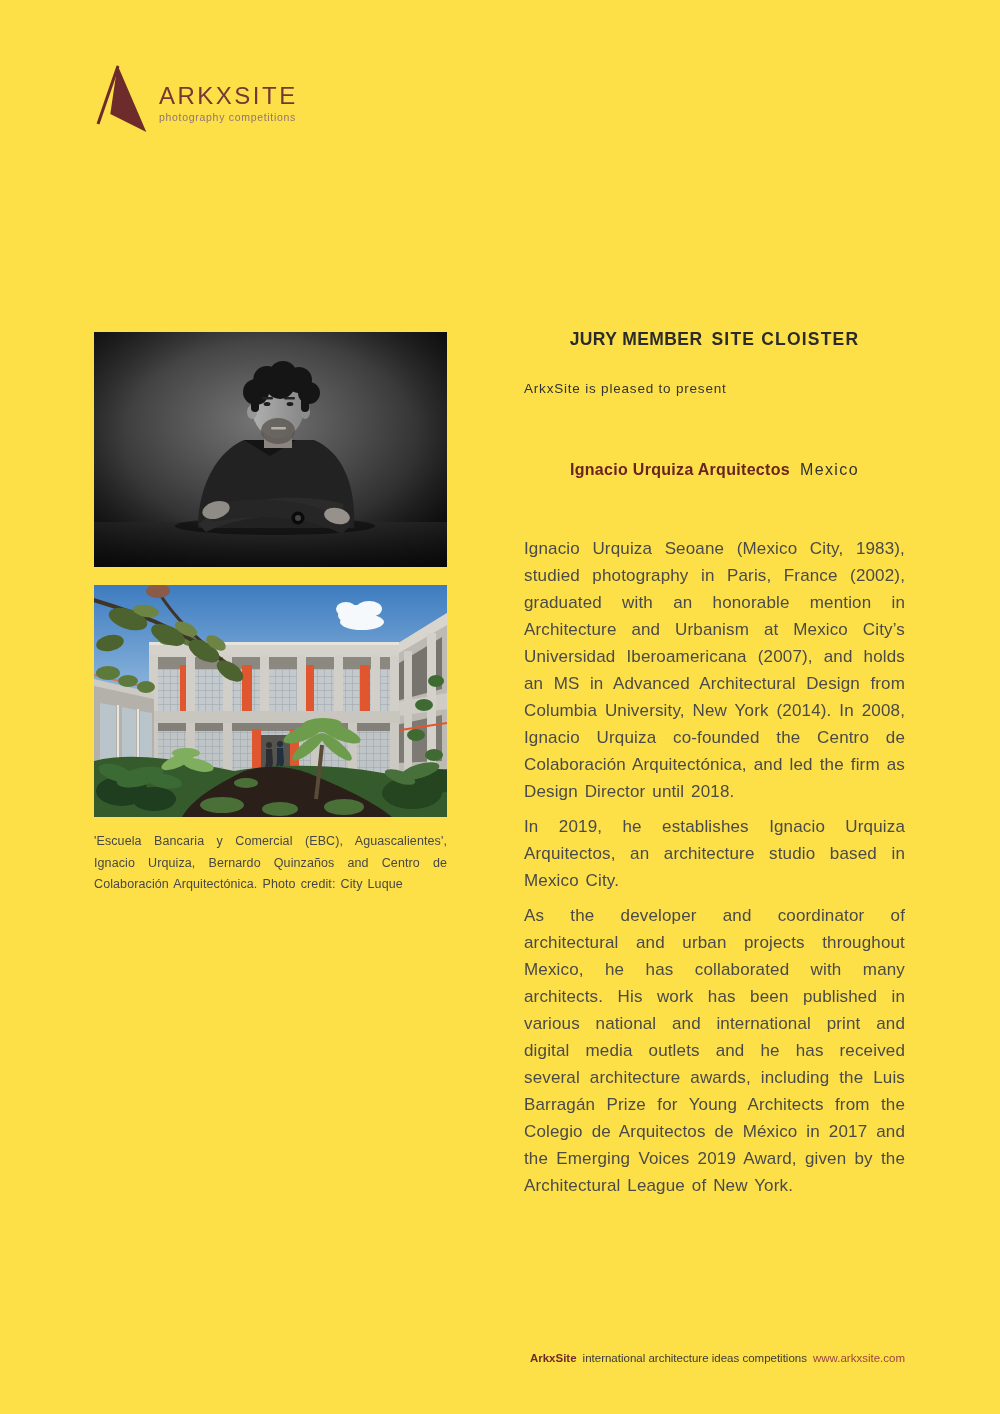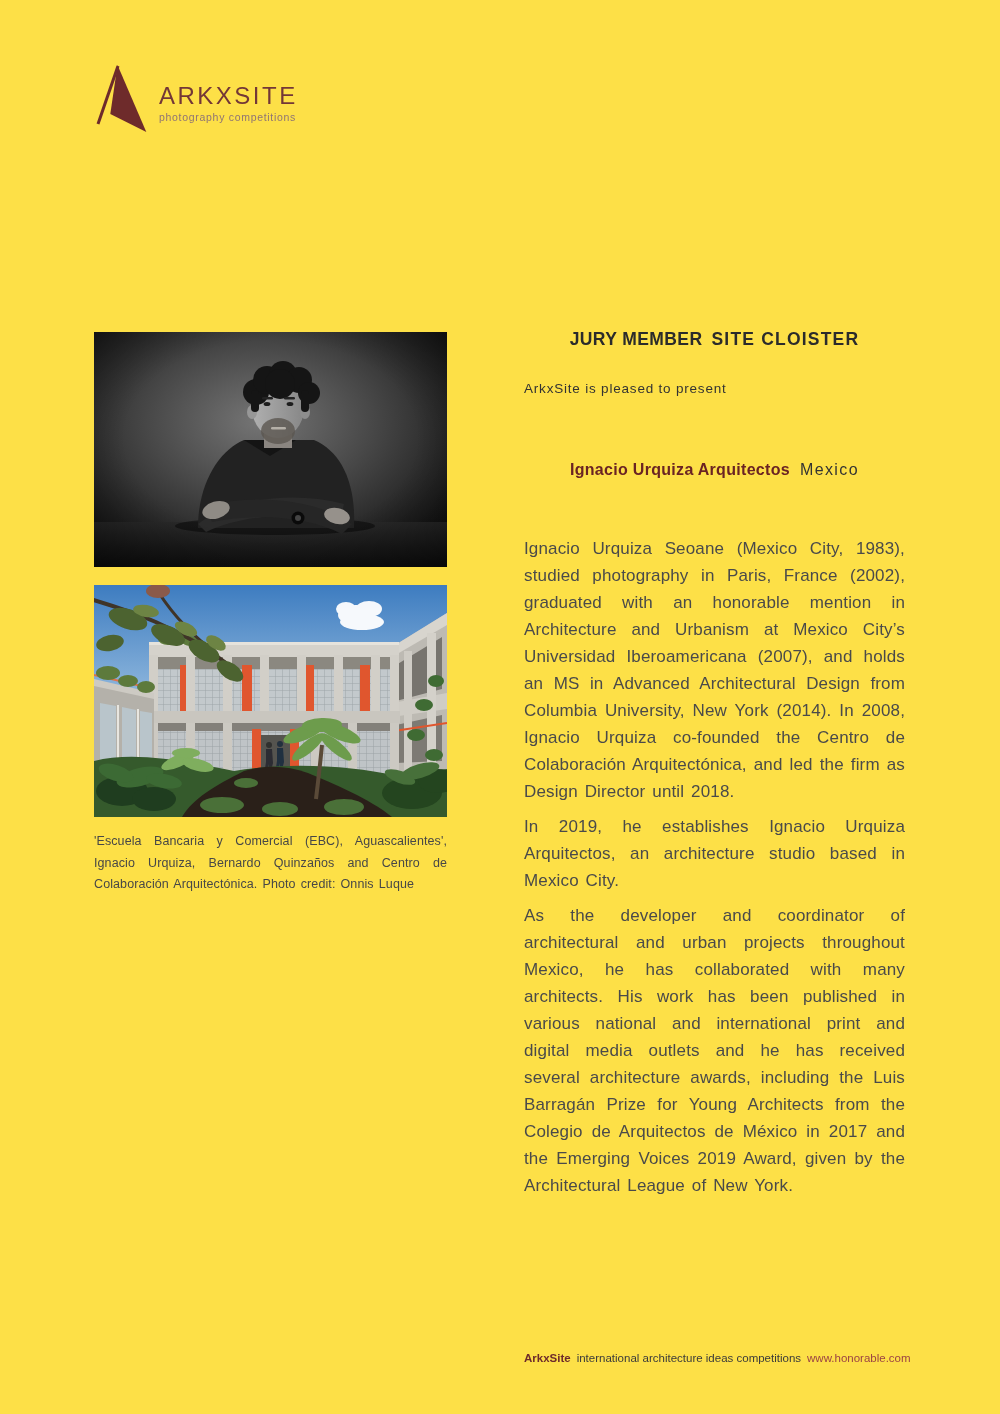--- a/index.html
+++ b/index.html
@@ -275,35 +275,35 @@
       </g>
       <g fill="#6d8444">
         <ellipse cx="52" cy="26" rx="13" ry="6" transform="rotate(10 52 26)"></ellipse>
         <ellipse cx="92" cy="44" rx="12" ry="6" transform="rotate(26 92 44)"></ellipse>
         <ellipse cx="122" cy="58" rx="11" ry="6" transform="rotate(32 122 58)"></ellipse>
       </g>
       <ellipse cx="64" cy="6" rx="12" ry="7" fill="#8a5a4a"></ellipse>
     </svg>
   </div>
 
-  <div class="caption">'Escuela Bancaria y Comercial (EBC), Aguascalientes', Ignacio Urquiza, Bernardo Quinzaños and Centro de Colaboración Arquitectónica. Photo credit: Onnis Luque</div>
+  <div class="caption">'Escuela Bancaria y Comercial (EBC), Aguascalientes', Ignacio Urquiza, Bernardo Quinzaños and Centro de Colaboración Arquitectónica. Photo credit: City Luque</div>
 
   <div class="rcol jury-line">
     <span class="jury-bold">JURY MEMBER</span><span class="jury-reg">SITE CLOISTER</span>
   </div>
 
   <div class="rcol pleased">ArkxSite is pleased to present</div>
 
   <div class="rcol title-line">
     <span class="title-name">Ignacio Urquiza Arquitectos</span><span class="title-country">Mexico</span>
   </div>
 
   <div class="rcol body-text">
     <p>Ignacio Urquiza Seoane (Mexico City, 1983), studied photography in Paris, France (2002), graduated with an honorable mention in Architecture and Urbanism at Mexico City’s Universidad Iberoamericana (2007), and holds an MS in Advanced Architectural Design from Columbia University, New York (2014).  In 2008, Ignacio Urquiza co-founded the Centro de Colaboración Arquitectónica, and led the firm as Design Director until 2018.</p>
     <p>In 2019, he establishes Ignacio Urquiza Arquitectos, an architecture studio based in Mexico City.</p>
     <p>As the developer and coordinator of architectural and urban projects throughout Mexico, he has collaborated with many architects.  His work has been published in various national and international print and digital media outlets and he has received several architecture awards, including the Luis Barragán Prize for Young Architects from the Colegio de Arquitectos de México in 2017 and the Emerging Voices 2019 Award, given by the Architectural League of New York.</p>
   </div>
 
   <div class="footer">
-    <span class="fbrand">ArkxSite</span><span class="ftext">international architecture ideas competitions</span><span class="furl">www.honorable.com</span>
+    <span class="fbrand">ArkxSite</span><span class="ftext">international architecture ideas competitions</span><span class="furl">www.arkxsite.com</span>
   </div>
 
 </div>
 
 </body></html>

